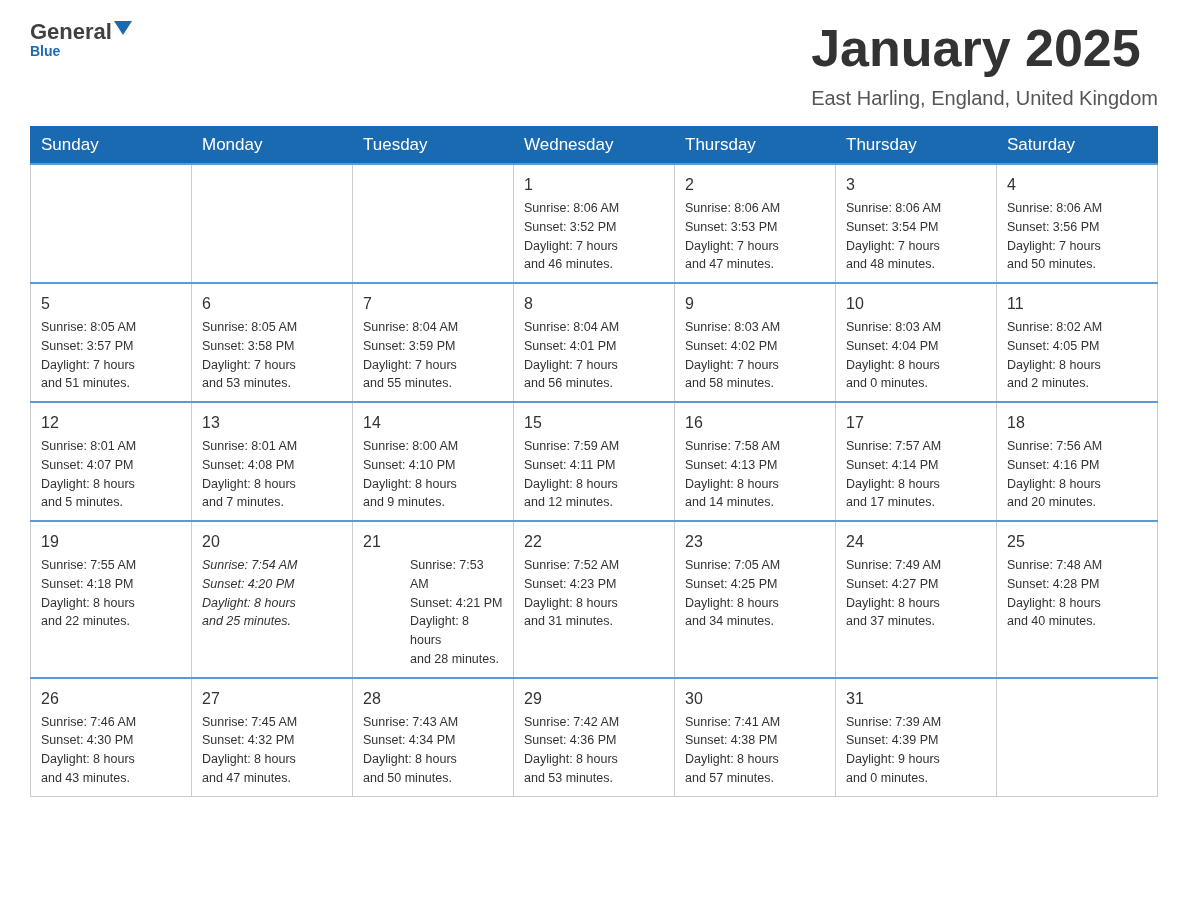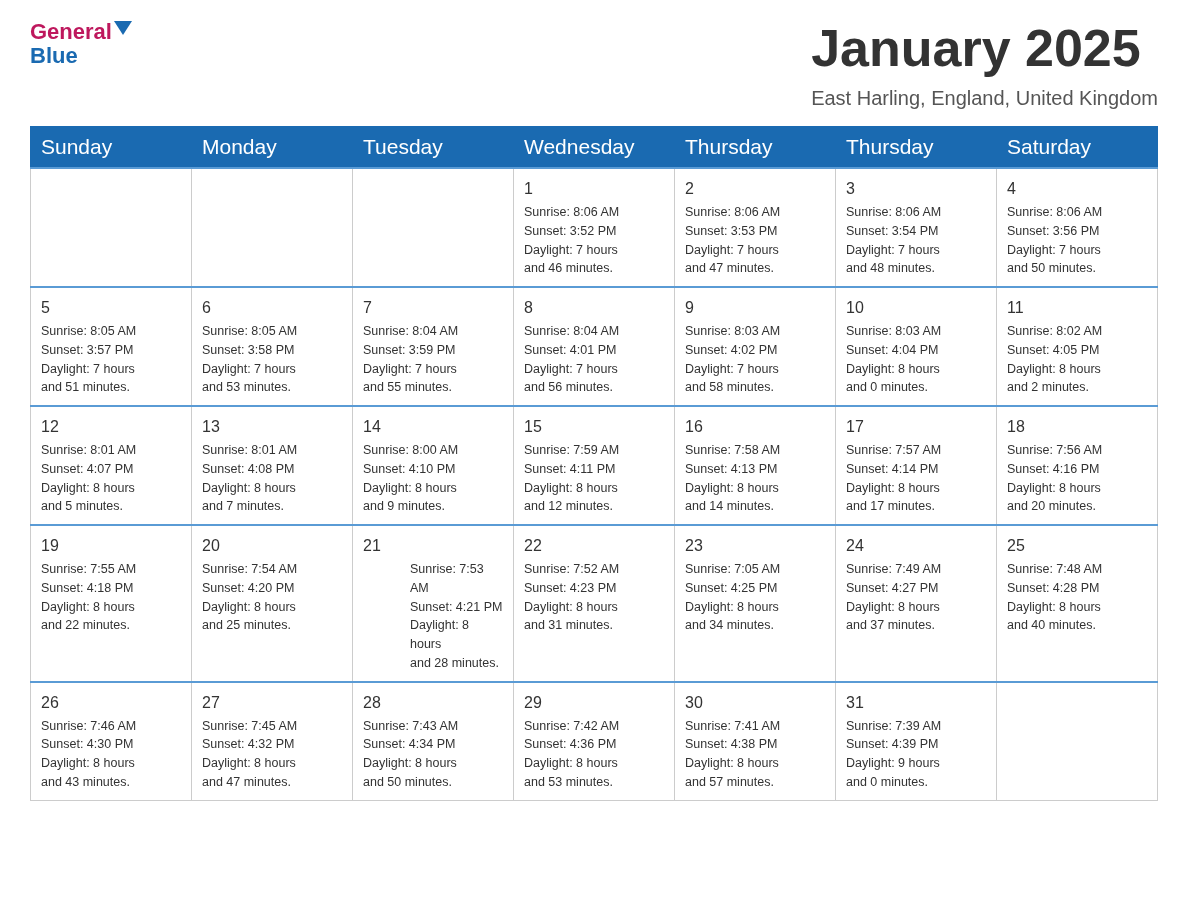--- a/index.html
+++ b/index.html
@@ -18,21 +18,21 @@
       margin-bottom: 16px;
     }
     .logo {
       display: flex;
       flex-direction: column;
       align-items: flex-start;
     }
     .logo-text {
       font-size: 22px;
       font-weight: bold;
-      color: #be185d;
+      color: #404040;
       line-height: 1.1;
     }
     .logo-triangle {
       display: inline-block;
       width: 0;
       height: 0;
       border-left: 9px solid transparent;
       border-right: 9px solid transparent;
       border-top: 14px solid #1a6ab1;
       margin-left: 2px;
@@ -55,21 +55,21 @@
       margin-top: 10px;
     }
     .calendar {
       width: 100%;
       border-collapse: collapse;
       table-layout: fixed;
     }
     .calendar thead tr th {
       background-color: #1a6ab1;
       color: #fff;
-      font-size: 21px;
+      font-size: 17px;
       font-weight: normal;
       padding: 8px 10px;
       text-align: left;
       border: 1px solid #1a6ab1;
     }
     .calendar tbody tr td {
       vertical-align: top;
       padding: 8px 10px;
       font-size: 13px;
       color: #333;
@@ -95,21 +95,21 @@
   </style>
 </head>
 <body>
 
 <div class="header">
   <div class="logo">
     <div style="display:flex; align-items:center;">
       <span class="logo-text">General</span>
       <span class="logo-triangle"></span>
     </div>
-    <span class="logo-text" style="color:#1a6ab1; font-size:22px; font-weight:bold;">Blue</span>
+    <span class="logo-text" style="color:#1a6ab1; font-size:14px; font-weight:bold;">Blue</span>
   </div>
   <div class="title-block">
     <div class="month-title">January 2025</div>
     <div class="location-title">East Harling, England, United Kingdom</div>
   </div>
 </div>
 
 <table class="calendar">
   <thead>
     <tr>
@@ -261,21 +261,21 @@
       <tr>
         <td>
           <span class="day-number">19</span>
           <div class="day-info" style="white-space: pre-line;">Sunrise: 7:55 AM
 Sunset: 4:18 PM
 Daylight: 8 hours
 and 22 minutes.</div>
         </td>
         <td>
           <span class="day-number">20</span>
-          <div class="day-info" style="white-space: pre-line;">Sunrise: 7:54 AM
+          <div class="day-info" style="white-space: pre-line; font-style: italic;">Sunrise: 7:54 AM
 Sunset: 4:20 PM
 Daylight: 8 hours
 and 25 minutes.</div>
         </td>
         <td>
           <span class="day-number">21</span>
           <div class="day-info" style="white-space: pre-line; margin-left: 47px;">Sunrise: 7:53 AM
 Sunset: 4:21 PM
 Daylight: 8 hours
 and 28 minutes.</div>

